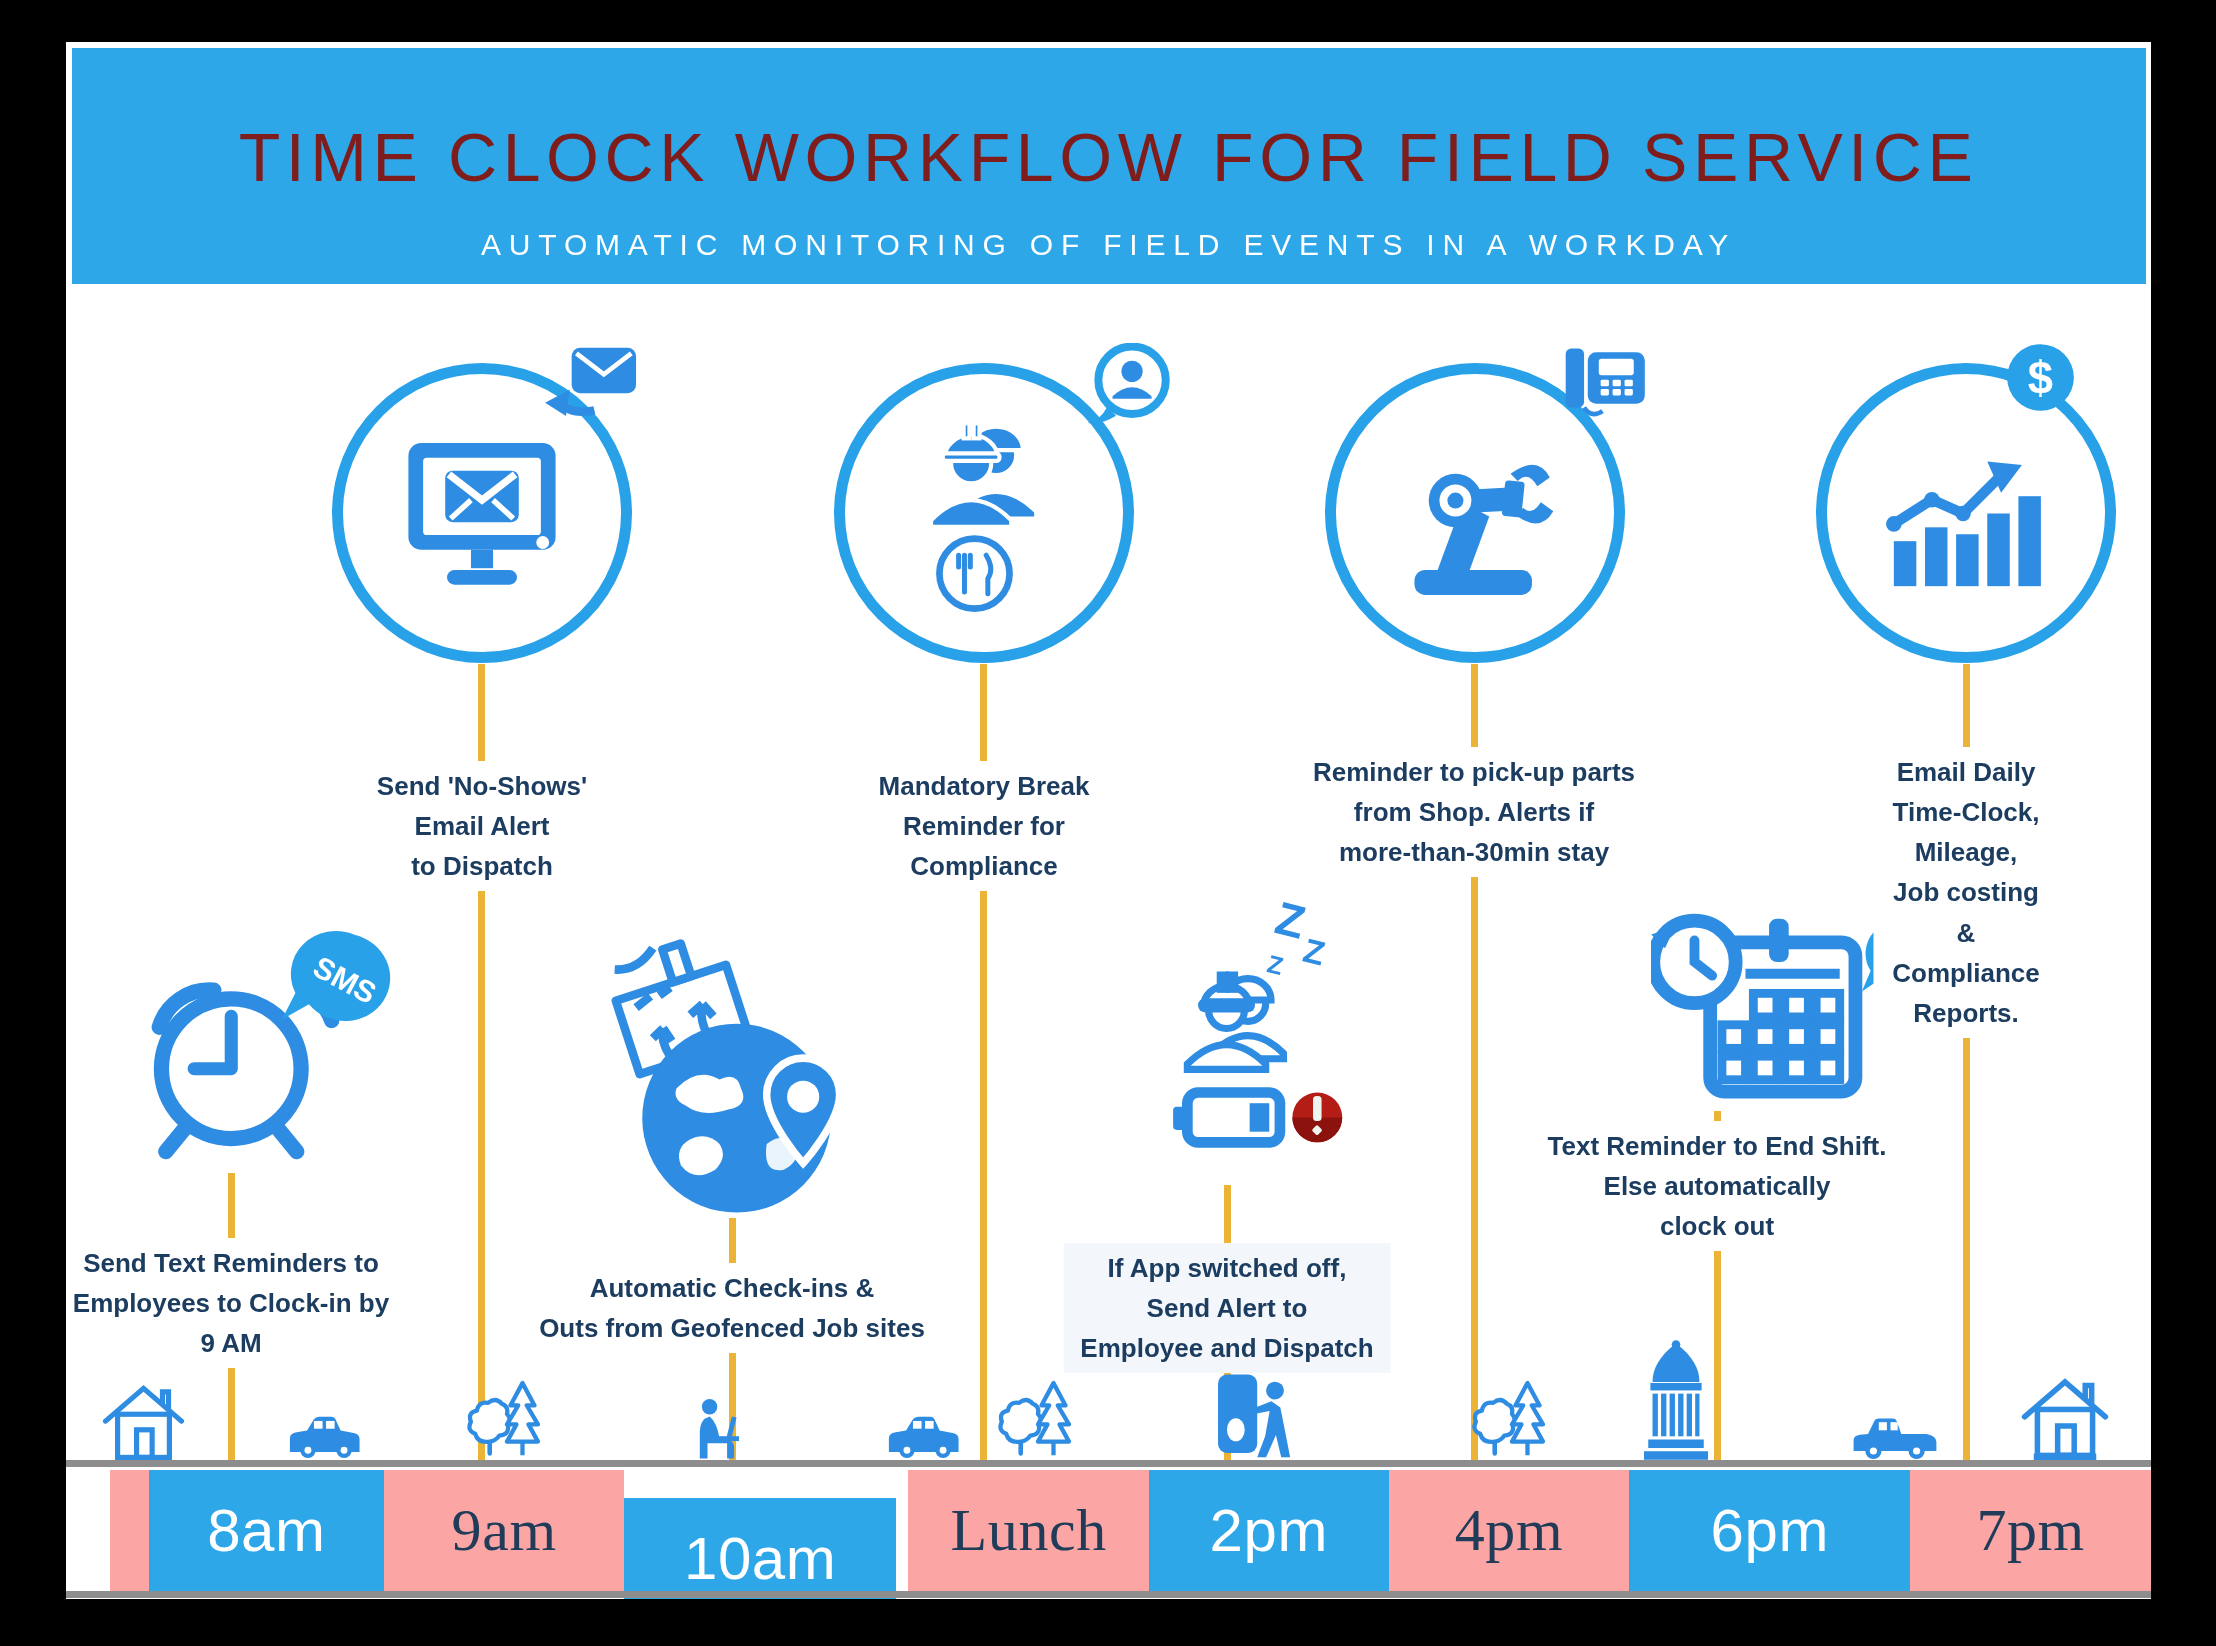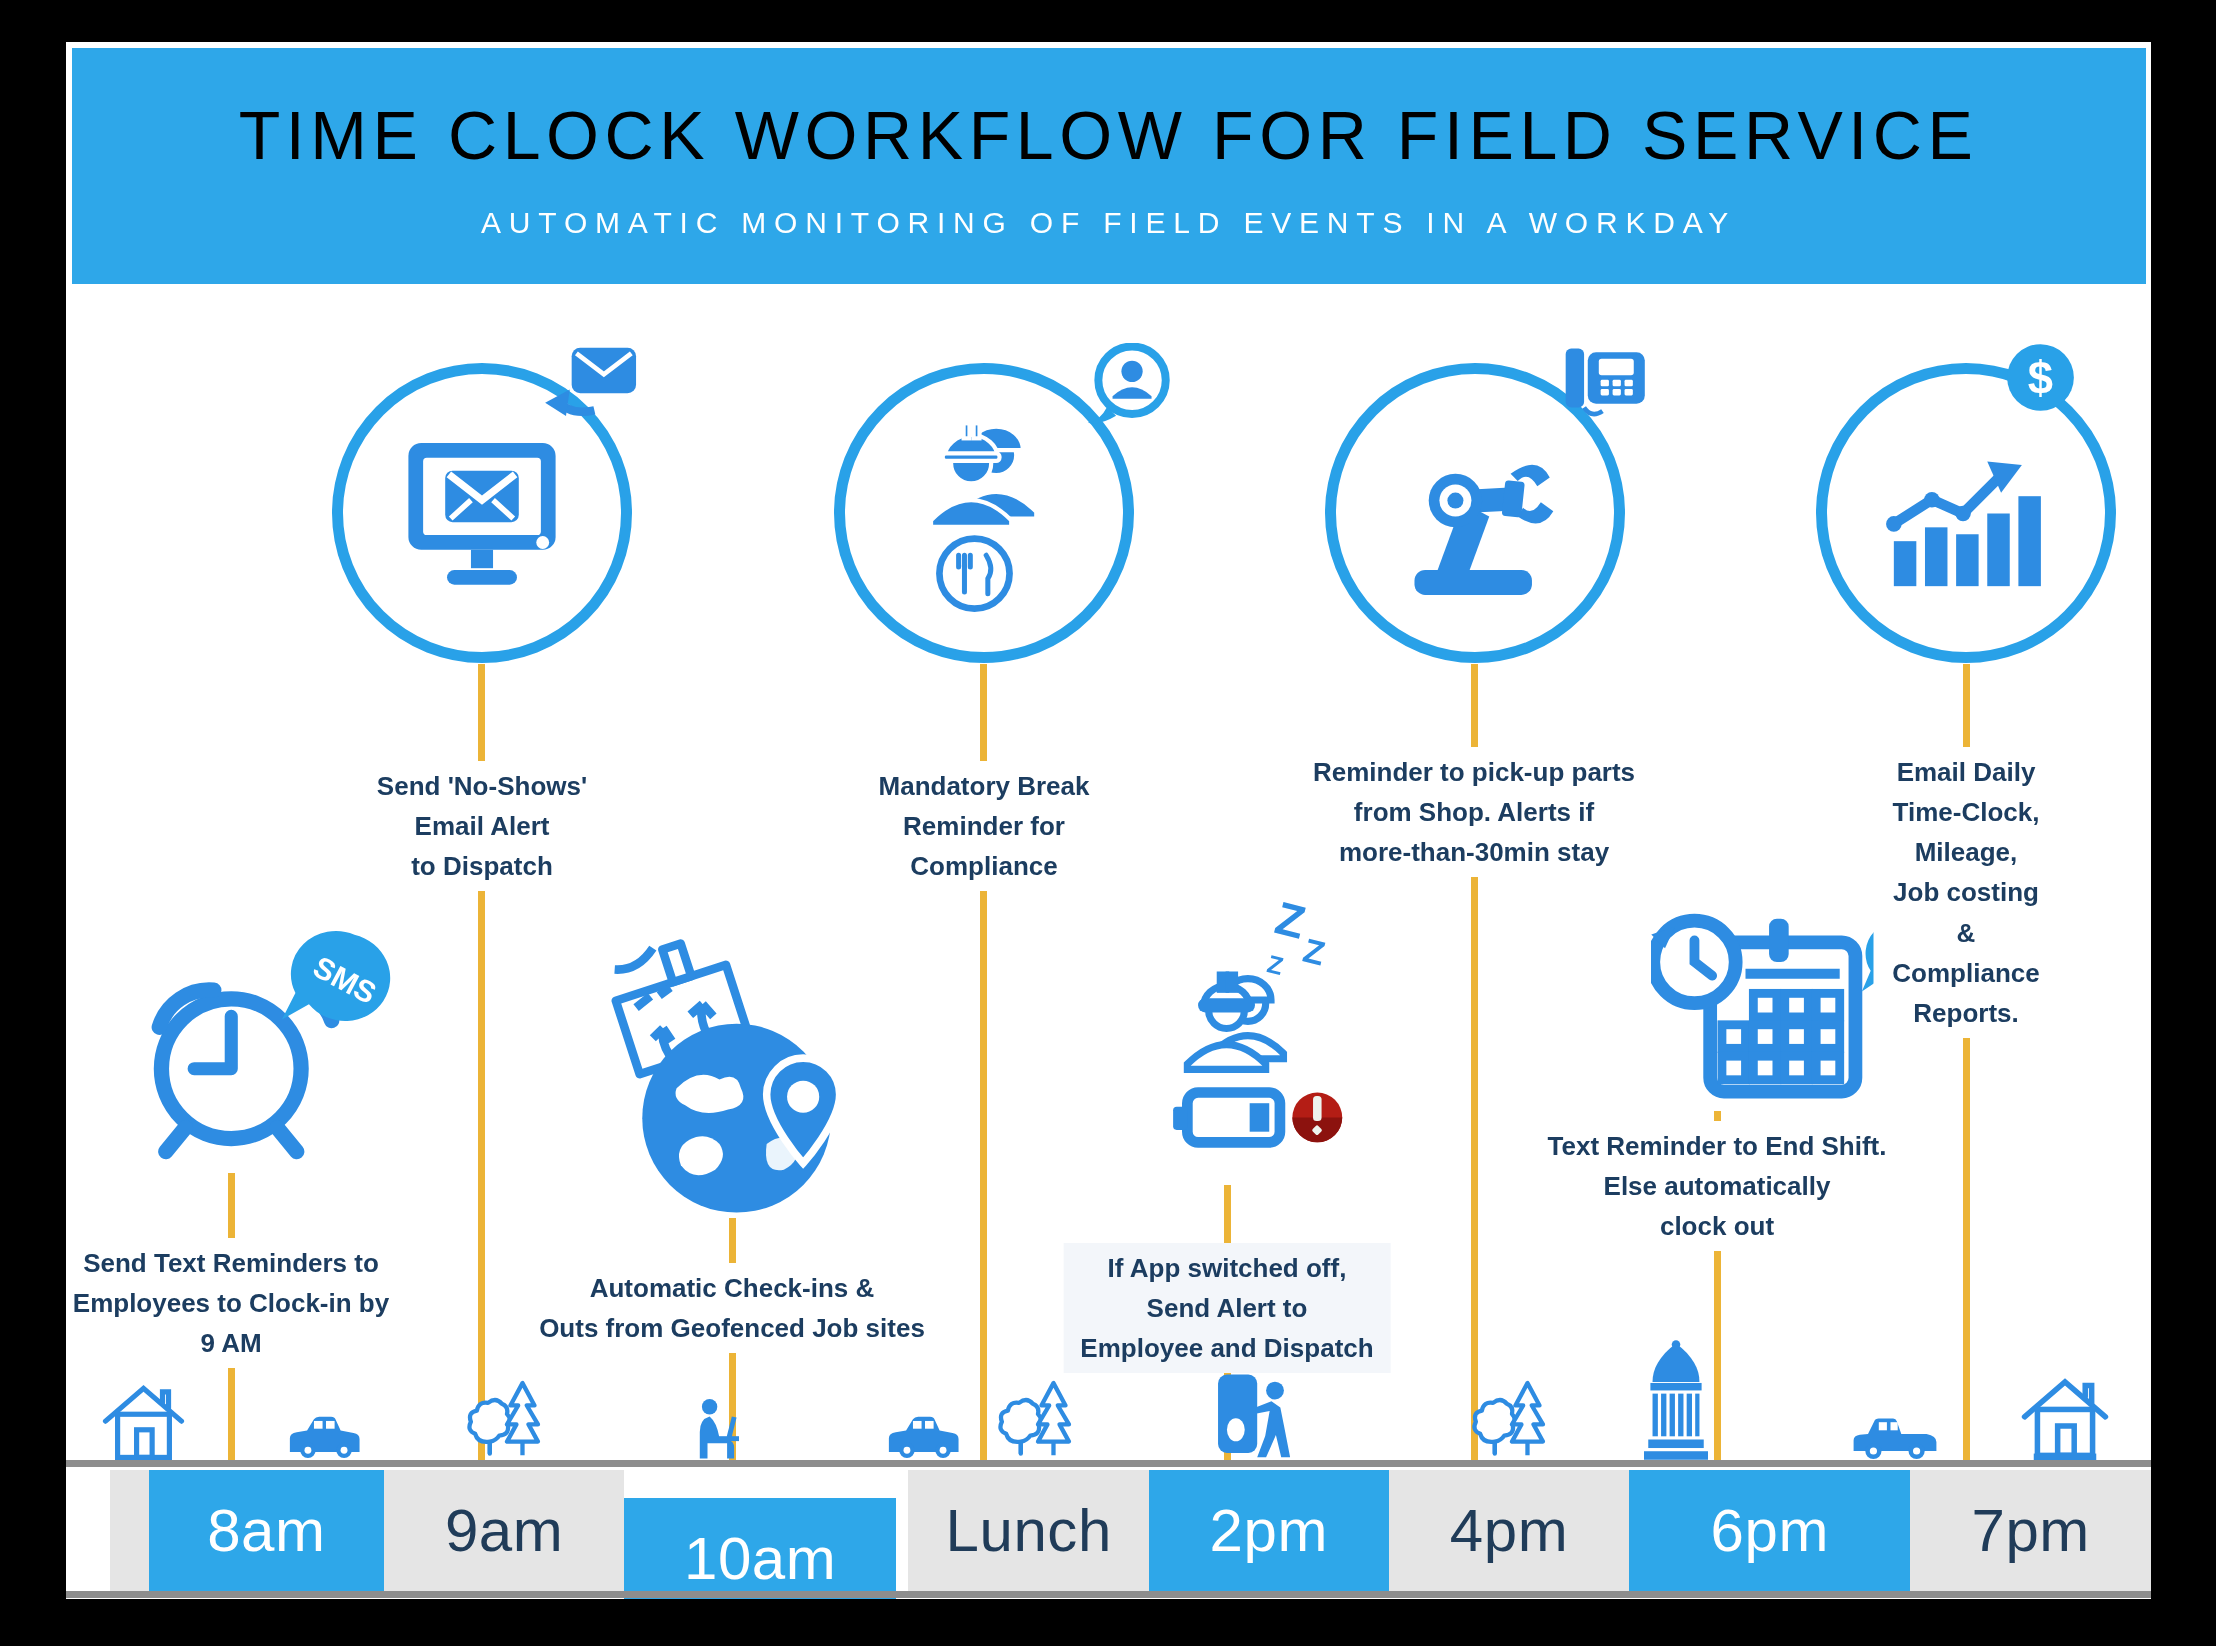--- a/index.html
+++ b/index.html
@@ -11,33 +11,33 @@
     --gray:#8d8d8d;
     --red1:#b41d15;
     --red2:#8c120e;
     --panel:#f3f6fa;
   }
   *{box-sizing:border-box;margin:0;padding:0}
   html,body{background:#000;}
   body{width:2216px;height:1647px;position:relative;font-family:"Liberation Sans",sans-serif;}
   #canvas{position:absolute;left:66px;top:42px;width:2085px;height:1557px;background:#fff;overflow:hidden;}
   .header{position:absolute;left:5.6px;top:5.6px;width:2074px;height:236px;background:var(--sky);text-align:center;}
-  .title{margin-top:48px;color:#000000;font-size:68px;font-weight:400;letter-spacing:5.6px;}
+  .title{margin-top:70px;color:#7f1d1d;font-size:68px;font-weight:400;letter-spacing:5.6px;}
   .subtitle{margin-top:32px;color:#fff;font-size:30px;font-weight:400;letter-spacing:7.8px;}
   .circle{position:absolute;width:300px;height:300px;border:11px solid var(--ring);border-radius:50%;background:#fff;display:flex;align-items:center;justify-content:center;}
   .badge{position:absolute;}
   .vline{position:absolute;width:6.7px;background:var(--gold);}
   .txt{position:absolute;transform:translateX(-50%);text-align:center;font-weight:bold;font-size:26px;line-height:1.55;color:var(--navy);background:#fff;padding:4.5px 16.7px;white-space:pre-line;z-index:5;}
   .panelbg{background:var(--panel);}
   .groundline{position:absolute;left:0;top:1418px;width:2085px;height:6.7px;background:var(--gray);}
   .bottomline{position:absolute;left:0;top:1549px;width:2085px;height:7.2px;background:var(--gray);}
   .timestrip{position:absolute;left:0;top:1428px;width:2085px;height:121px;display:flex;padding-left:44px;}
   .slot{height:100%;display:flex;align-items:center;justify-content:center;font-size:60px;font-weight:400;letter-spacing:0.6px;}
   .slot.blue{background:var(--sky);color:#fff;}
-  .slot.white{background:#e5e5e5;color:#203c59;}
+  .slot.white{background:#fca5a5;color:#203c59;font-family:Liberation Serif, serif;}
   .gicon{position:absolute;}
   .svgtxt{font-family:"Liberation Sans",sans-serif;font-weight:bold;fill:#fff;}
 </style>
 </head>
 <body>
 
 <div id="canvas">
 
   <div class="header">
     <div class="title">TIME CLOCK WORKFLOW FOR FIELD SERVICE</div>

